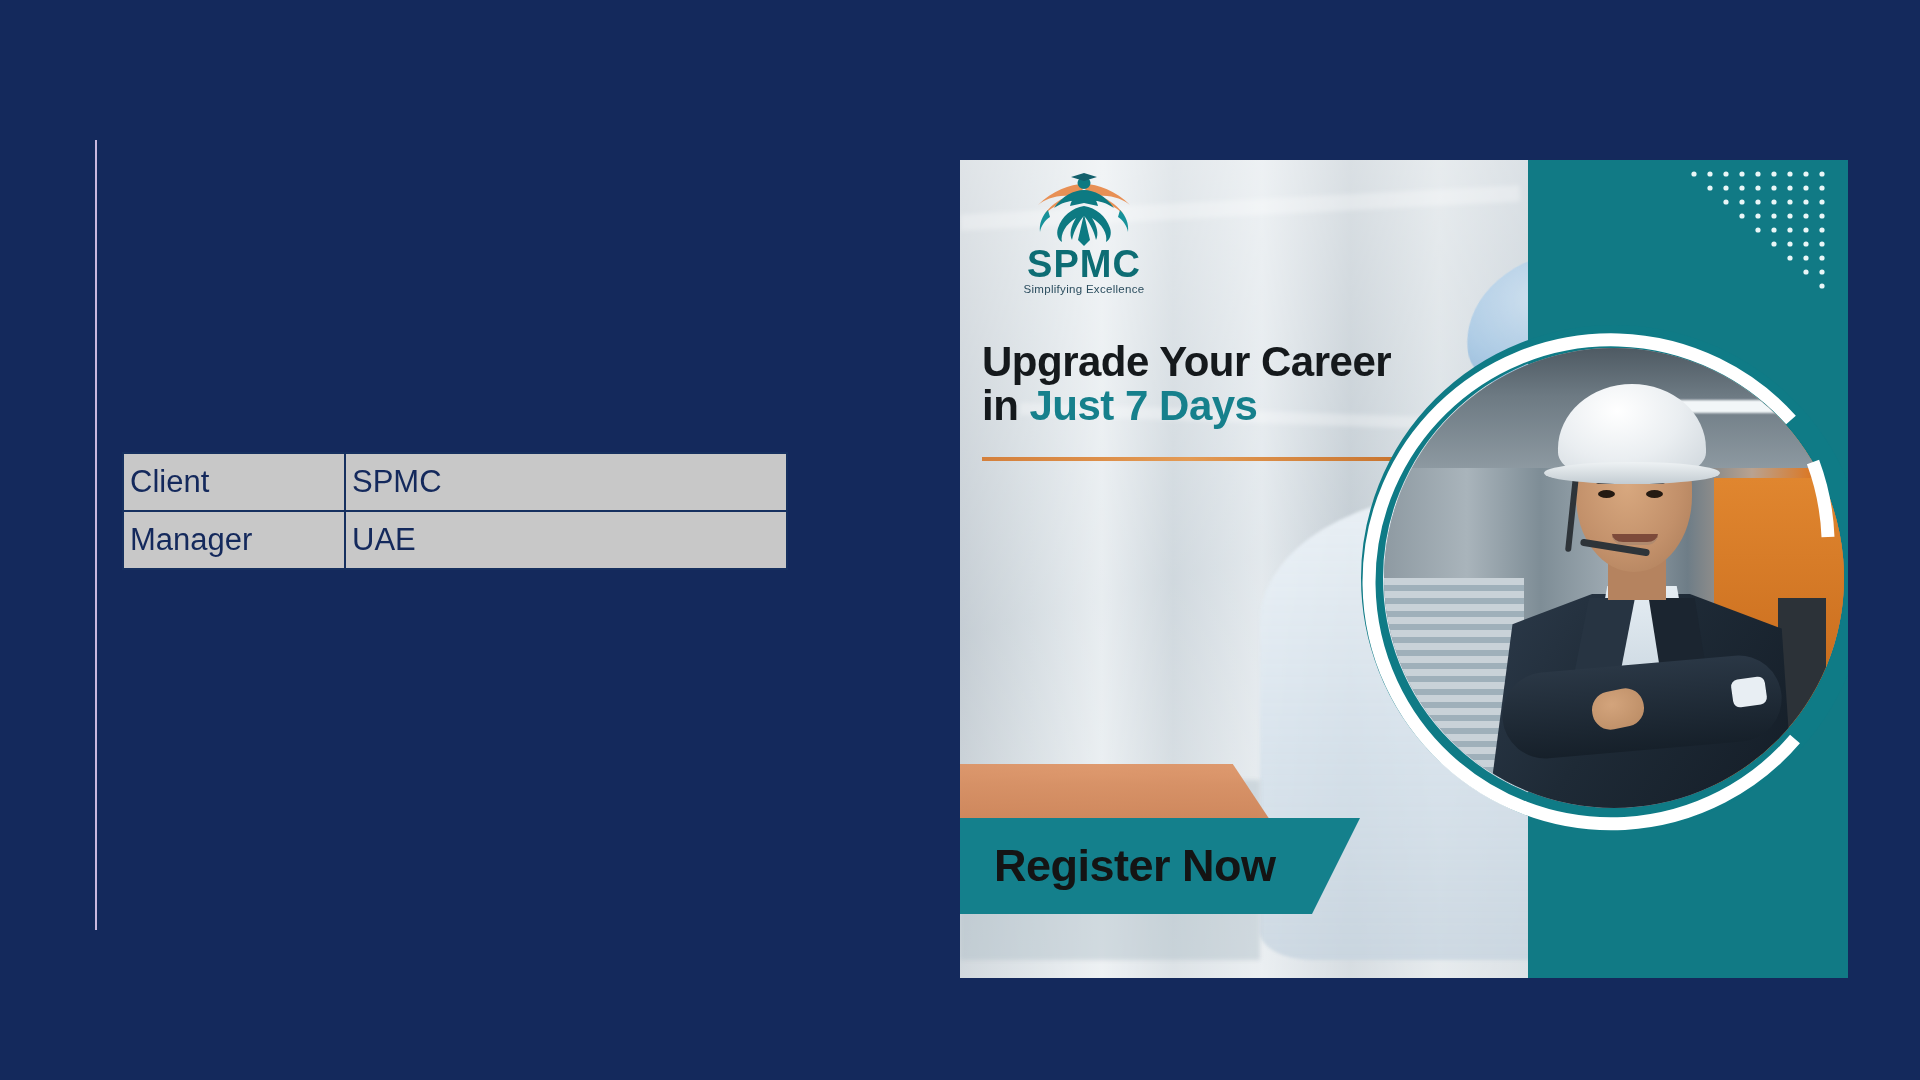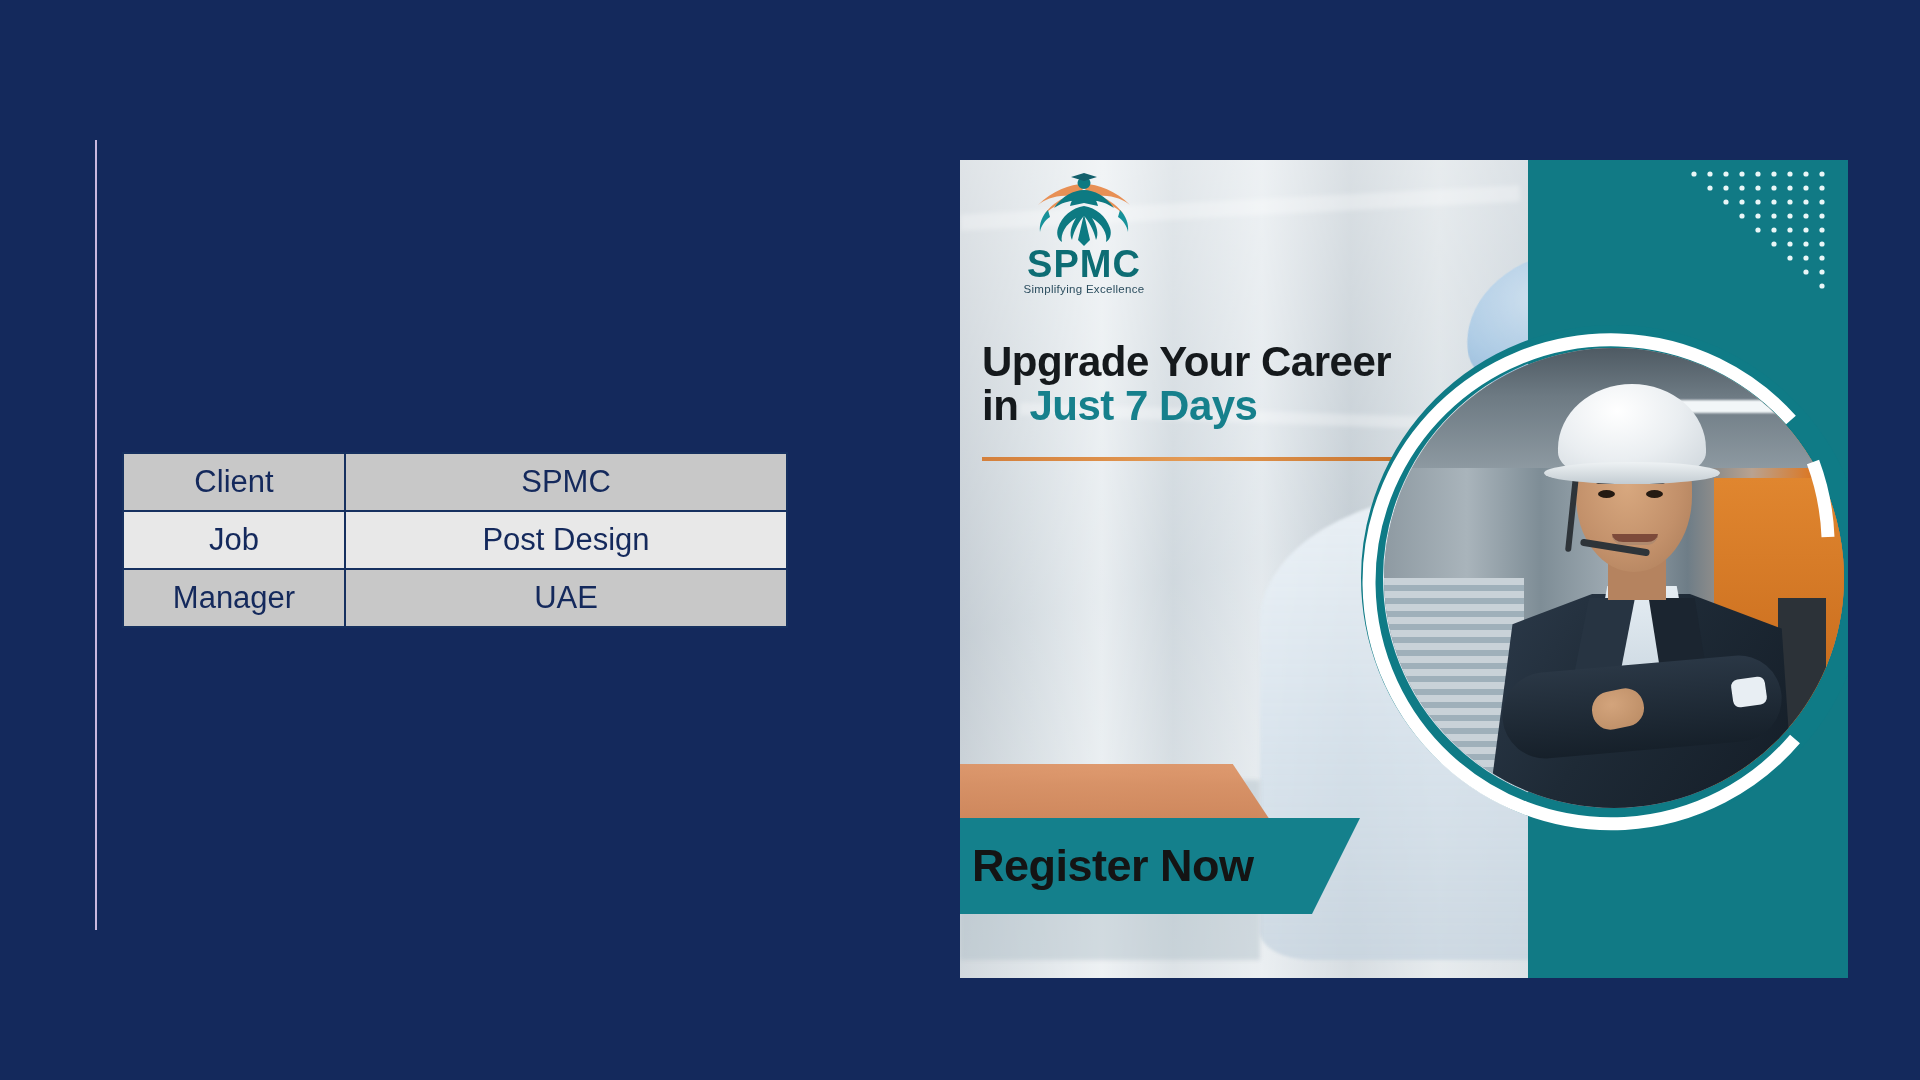--- a/index.html
+++ b/index.html
@@ -34,21 +34,21 @@
     width: 664px;
     border-collapse: collapse;
     table-layout: fixed;
   }
 
   .info-table td {
     border: 2px solid #16305f;
     color: #14295c;
     font-size: 31px;
     font-weight: 400;
-    text-align: center;
+    text-align: left;
     height: 58px;
     padding: 0 6px;
     white-space: nowrap;
     font-family: "Liberation Sans", sans-serif;
   }
 
   .info-table td.label-cell { width: 222px; }
   .info-table td.value-cell { width: 442px; }
 
   .info-table tr.row-shade td { background: #c8c8c8; }
@@ -229,21 +229,21 @@
     background: #14808c;
     clip-path: polygon(0 0, 100% 0, 88% 100%, 0 100%);
     display: flex;
     align-items: center;
   }
   .cta-label {
     font-size: 45px;
     font-weight: 700;
     color: #141414;
     letter-spacing: -0.5px;
-    padding-left: 12px;
+    padding-left: 34px;
     font-family: "Liberation Sans", sans-serif;
   }
 
   
   .portrait-wrap {
     position: absolute;
     left: 398px;
     top: 162px;
     width: 512px;
     height: 512px;
@@ -384,24 +384,20 @@
 </head>
 <body>
 
 <div class="accent-rule"></div>
 
 <table class="info-table">
   <tbody>
     <tr class="row-shade">
       <td class="label-cell">Client</td>
       <td class="value-cell">SPMC</td>
-    </tr>
-    <tr class="row-light">
-      <td class="label-cell">Job</td>
-      <td class="value-cell">Post Design</td>
     </tr>
     <tr class="row-shade">
       <td class="label-cell">Manager</td>
       <td class="value-cell">UAE</td>
     </tr>
   </tbody>
 </table>
 
 <div class="poster">
 

